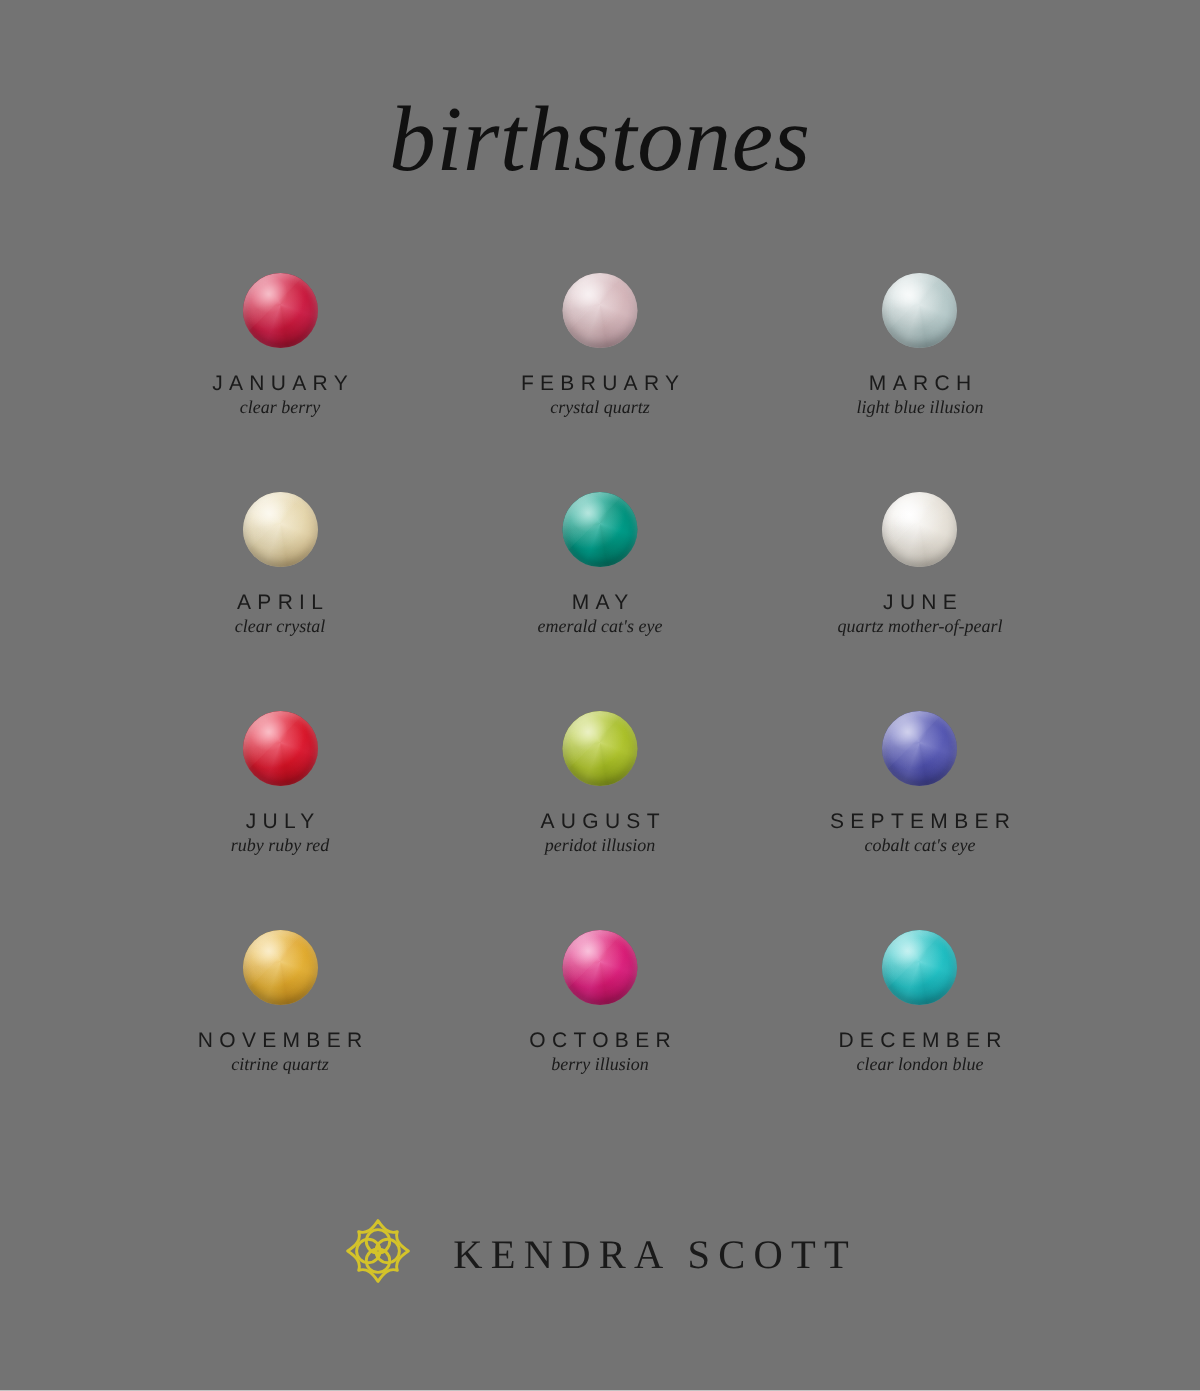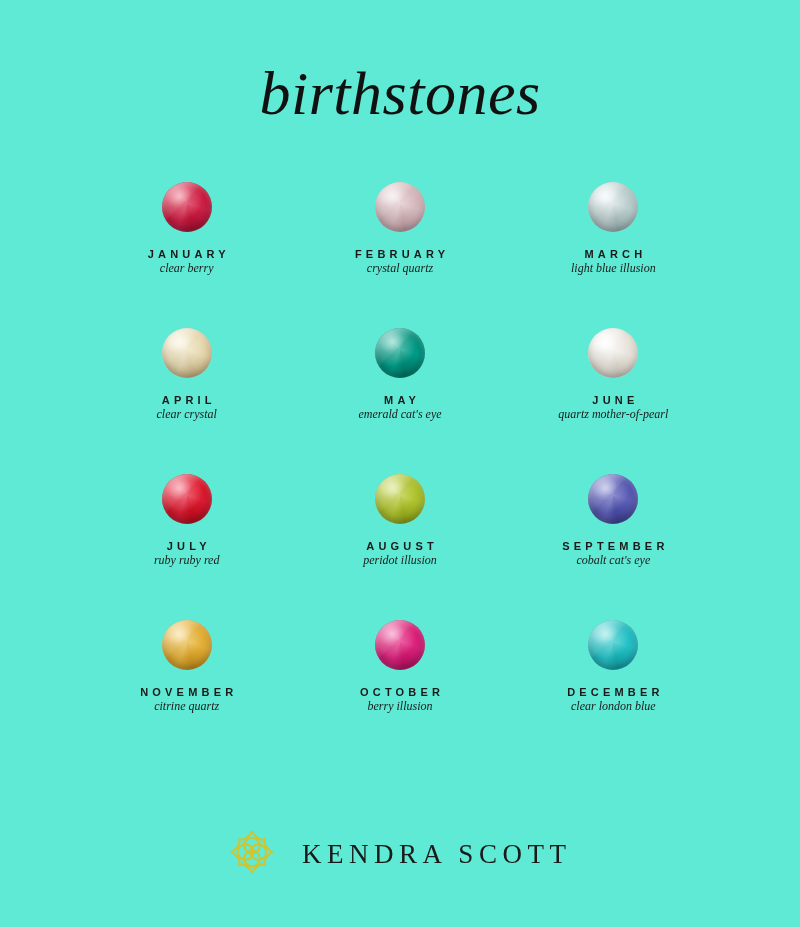--- a/index.html
+++ b/index.html
@@ -10,21 +10,21 @@
     width: 800px;
     height: 927px;
     background: #ffffff;
     font-family: "Liberation Sans", sans-serif;
     overflow: hidden;
   }
   .page {
     width: 800px;
     height: 927px;
     position: relative;
-    background: #5eead4;
+    background: #737373;
     display: flex;
     flex-direction: column;
     align-items: center;
   }
 
   
   .title {
     font-family: "Liberation Serif", serif;
     font-style: italic;
     font-weight: 400;
@@ -101,22 +101,22 @@
     position: absolute;
     inset: 0;
     border-radius: 50%;
     box-shadow: inset 0 -3px 6px rgba(0,0,0,0.20),
                 inset 0 2px 5px rgba(255,255,255,0.28);
   }
 
   
   .month {
     font-family: "Liberation Sans", sans-serif;
-    font-weight: 700;
-    font-size: 11px;
+    font-weight: 400;
+    font-size: 14px;
     letter-spacing: 4.2px;
     color: #1a1a1a;
     text-transform: uppercase;
     text-align: left;
     line-height: 1.1;
     white-space: nowrap;
     text-indent: 4.2px;
   }
   .stone-name {
     font-family: "Liberation Serif", serif;
@@ -127,21 +127,21 @@
     margin-top: 2px;
     line-height: 1.1;
     white-space: nowrap;
   }
 
   
   .footer {
     position: absolute;
     left: 0;
     right: 0;
-    bottom: 48px;
+    bottom: 65px;
     display: flex;
     align-items: center;
     justify-content: center;
     gap: 22px;
   }
   .brand-text {
     font-family: "Liberation Serif", serif;
     font-size: 27px;
     letter-spacing: 5.5px;
     color: #1a1a1a;

